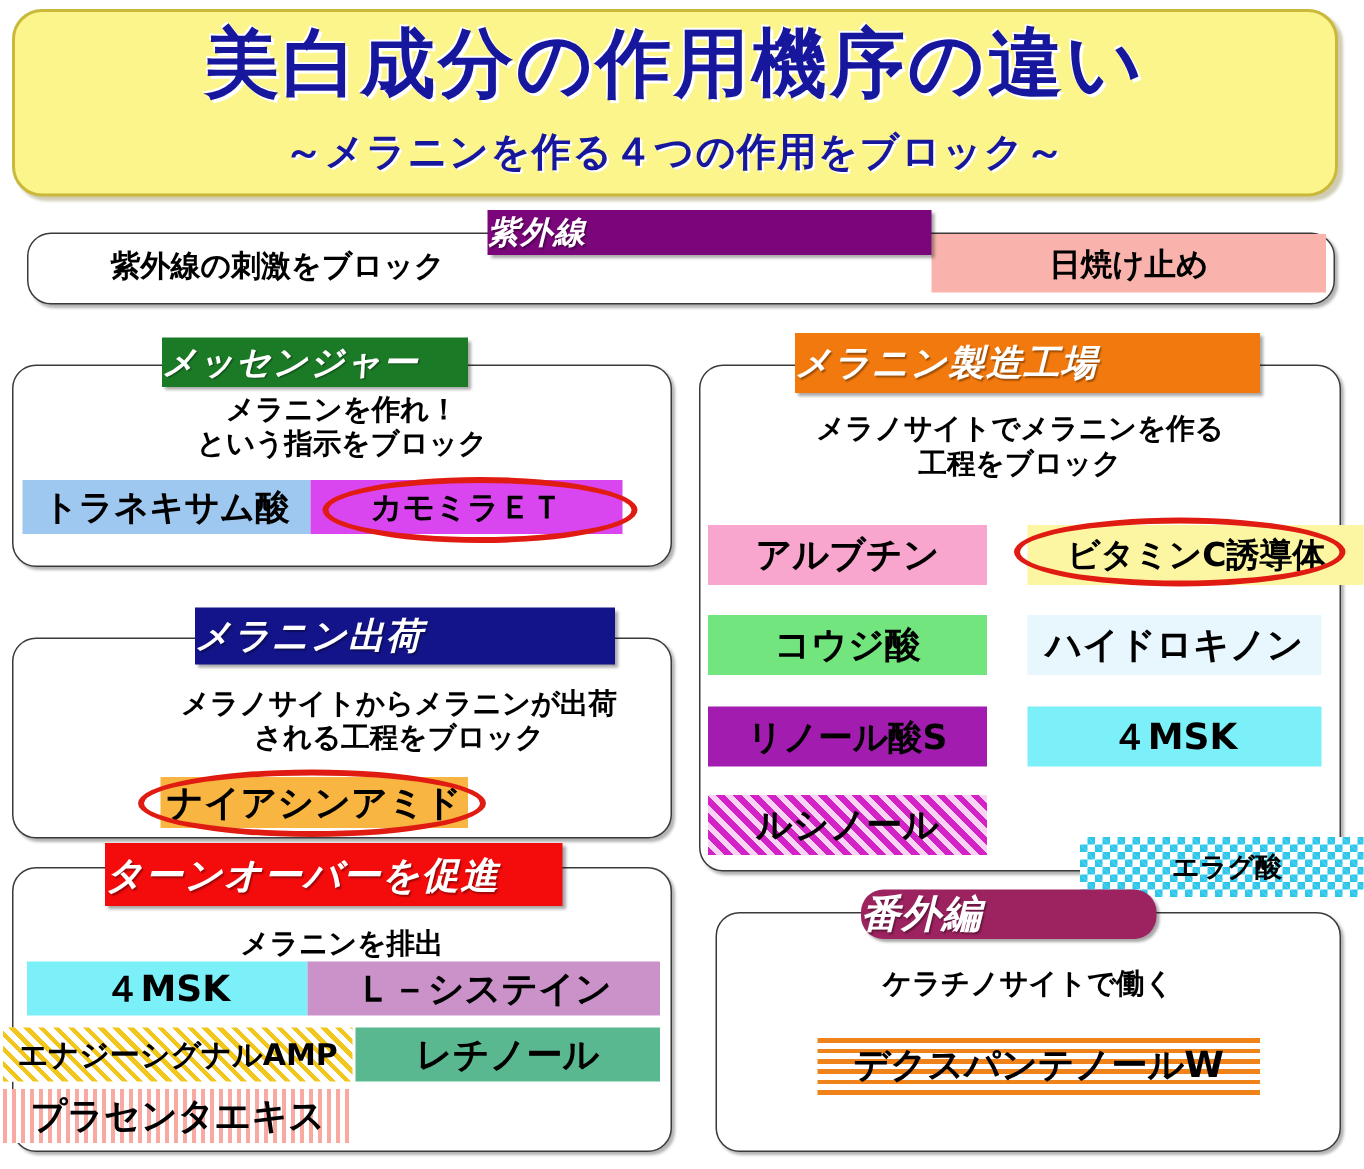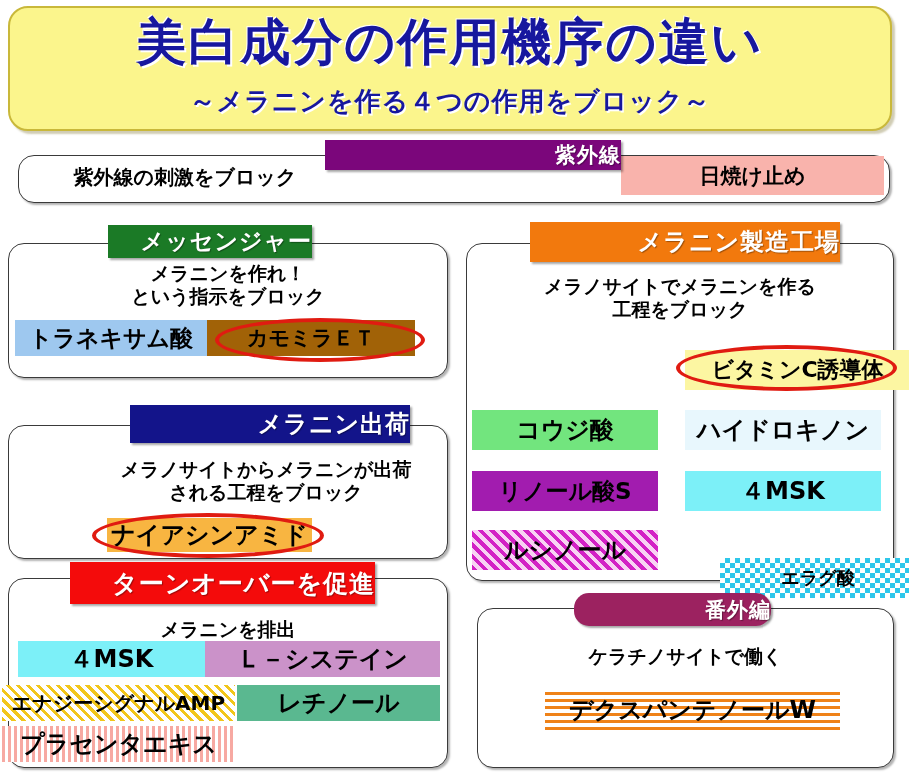--- a/index.html
+++ b/index.html
@@ -30,25 +30,26 @@
   }
 
   
   .card{
     position:absolute; background:#ffffff;
     border:1.5px solid #3a3a3a; border-radius:16px;
     box-shadow: 2px 2px 2px rgba(0,0,0,.30);
   }
   
   .ribbon{
-    position:absolute; display:flex; align-items:center; justify-content:flex-end;
+    position:absolute; display:flex; align-items:center; justify-content:flex-start;
     font-weight:bold; color:#ffffff; letter-spacing:1px;
     box-shadow: 2px 2px 2px rgba(0,0,0,.35);
     text-shadow: 1px 1px 1px rgba(0,0,0,.35);
     z-index:6;
+    font-style:italic;
   }
   
   .desc{
     position:absolute; text-align:center; color:#000;
     font-weight:bold; line-height:1.22; z-index:3;
   }
   
   .chip{
     position:absolute; display:flex; align-items:center; justify-content:center;
     font-weight:bold; color:#000; z-index:4; white-space:nowrap;
@@ -116,34 +117,37 @@
   <div class="ribbon" style="left:108px; top:225px; width:204px; height:33px; background:#1b7a26; font-size:23px;">
     <span>メッセンジャー</span>
   </div>
   <div class="desc" style="left:8px; top:262px; width:440px; font-size:19px;">
     <div>メラニンを作れ！</div>
     <div>という指示をブロック</div>
   </div>
   <div class="chip" style="left:15px; top:320px; width:192px; height:36px; background:#9ec8ef; font-size:23px;">
     <span>トラネキサム酸</span>
   </div>
-  <div class="chip" style="left:207px; top:320px; width:208px; height:36px; background:#a16207; font-size:21px;">
+  <div class="chip" style="left:207px; top:320px; width:208px; height:36px; background:#d946ef; font-size:21px;">
     <span>カモミラＥＴ</span>
   </div>
   <div class="ellipse" style="left:215px; top:318px; width:210px; height:44px;"></div>
 
   <div class="card" style="left:466px; top:243px; width:428px; height:338px;"></div>
   <div class="ribbon" style="left:530px; top:222px; width:310px; height:40px; background:#f2790d; font-size:24px;">
     <span>メラニン製造工場</span>
   </div>
   <div class="desc" style="left:466px; top:275px; width:428px; font-size:19px;">
     <div>メラノサイトでメラニンを作る</div>
     <div>工程をブロック</div>
   </div>
 
+  <div class="chip" style="left:472px; top:350px; width:186px; height:40px; background:#f9a6cf; font-size:24px;">
+    <span>アルブチン</span>
+  </div>
   <div class="chip" style="left:472px; top:410px; width:186px; height:40px; background:#72e57e; font-size:24px;">
     <span>コウジ酸</span>
   </div>
   <div class="chip" style="left:472px; top:471px; width:186px; height:40px; background:#a21caf; font-size:23px;">
     <span>リノール酸S</span>
   </div>
   <div class="chip pat-diag-magenta" style="left:472px; top:530px; width:186px; height:40px; font-size:24px;">
     <span>ルシノール</span>
   </div>
 
@@ -191,21 +195,21 @@
     <span>エナジーシグナルAMP</span>
   </div>
   <div class="chip" style="left:237px; top:685px; width:203px; height:36px; background:#5ab890; font-size:24px;">
     <span>レチノール</span>
   </div>
   <div class="chip pat-vert-pink" style="left:2px; top:726px; width:233px; height:36px; font-size:24px;">
     <span>プラセンタエキス</span>
   </div>
 
   <div class="card" style="left:477px; top:608px; width:417px; height:160px;"></div>
-  <div class="ribbon" style="left:574px; top:593px; width:197px; height:33px; background:#9c2260; font-size:21px;border-radius:15px;">
+  <div class="ribbon" style="left:574px; top:593px; width:197px; height:33px; background:#9c2260; font-size:26px;border-radius:15px;">
     <span>番外編</span>
   </div>
   <div class="desc" style="left:477px; top:645px; width:417px; font-size:19px;">
     <span>ケラチノサイトで働く</span>
   </div>
   <div class="chip pat-horiz-orange" style="left:545px; top:690px; width:295px; height:40px; font-size:24px;align-items:center;">
     <span>デクスパンテノールW</span>
   </div>
 
 </div>

